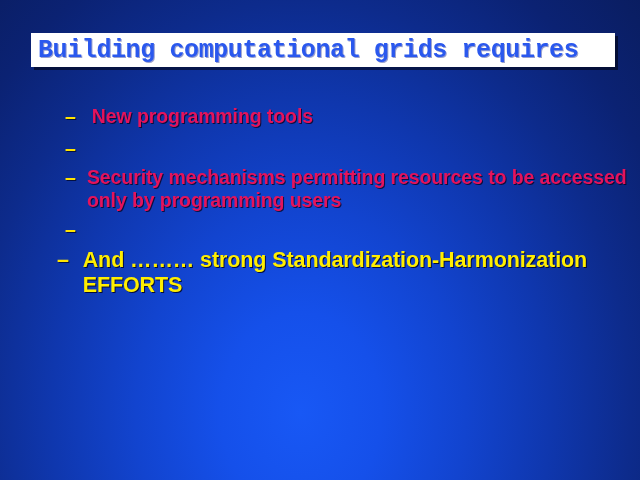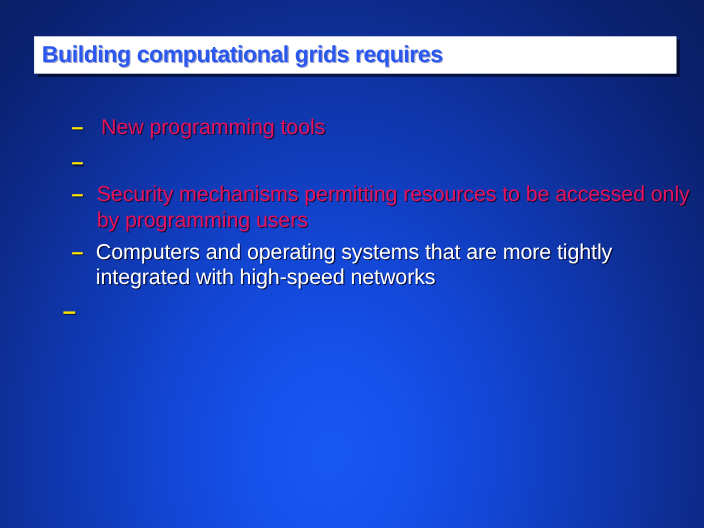--- a/index.html
+++ b/index.html
@@ -40,24 +40,24 @@
     height: 34px;
     background: #ffffff;
     box-shadow: 3px 3px 0 rgba(0, 0, 10, 0.55);
     box-sizing: border-box;
   }
   #title-text {
     position: absolute;
     left: 7px;
     top: 50%;
     transform: translateY(-50%);
-    font-size: 21px;
+    font-size: 25px;
     font-weight: bold;
     color: #2a58ee;
-    font-family: Liberation Sans, sans-serif;
+    font-family: Liberation Mono, monospace;
     font-stretch: condensed;
     letter-spacing: -0.4px;
     white-space: nowrap;
     text-shadow: 1px 1px 0 rgba(120, 130, 190, 0.75);
   }
 
   
   #bullets {
     position: absolute;
     left: 0;
@@ -75,21 +75,21 @@
   }
   .dash {
     flex: 0 0 auto;
     font-weight: bold;
     line-height: 1.16;
     color: #ffe400;
     text-shadow: 1px 1px 0 rgba(0, 0, 20, 0.65);
   }
   .btext {
     flex: 1 1 auto;
-    font-weight: normal;
+    font-weight: bold;
     line-height: 1.16;
     letter-spacing: -0.1px;
   }
 
   
   .sz-normal { font-size: 19.5px; }
   .sz-large  { font-size: 21.5px; }
 
   .indent-normal { padding-left: 65px; }
   .indent-last   { padding-left: 57px; }
@@ -146,25 +146,25 @@
         <span class="dash sz-normal">–</span>
         <span class="gap-normal"></span>
         <span class="btext sz-normal c-red">Security mechanisms permitting resources to be accessed only by programming users</span>
       </div>
     </div>
 
     <div class="bullet pad-b-d">
       <div class="bullet-row indent-normal">
         <span class="dash sz-normal">–</span>
         <span class="gap-normal"></span>
-        <span class="btext sz-normal c-white">Computers and operating systems that are more tightly integrated with high-speed networks</span>
       </div>
     </div>
 
     <div class="bullet">
       <div class="bullet-row indent-last">
         <span class="dash sz-large">–</span>
         <span class="gap-last"></span>
+        <span class="btext sz-large c-yellow">And ……… strong Standardization-Harmonization  EFFORTS</span>
       </div>
     </div>
 
   </div>
 </div>
 
 </body></html>

